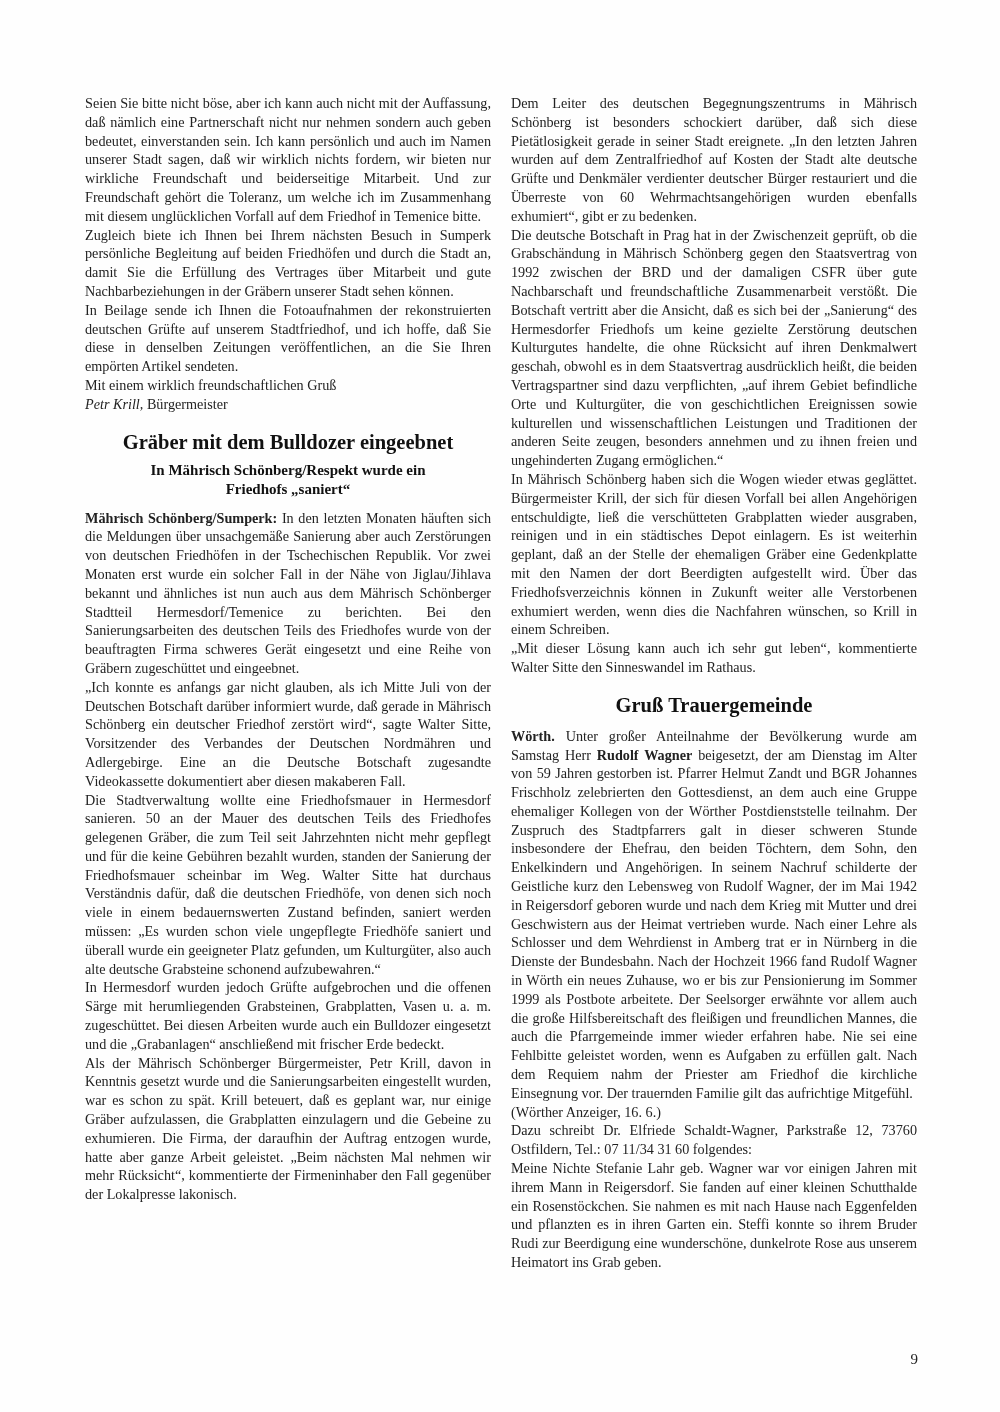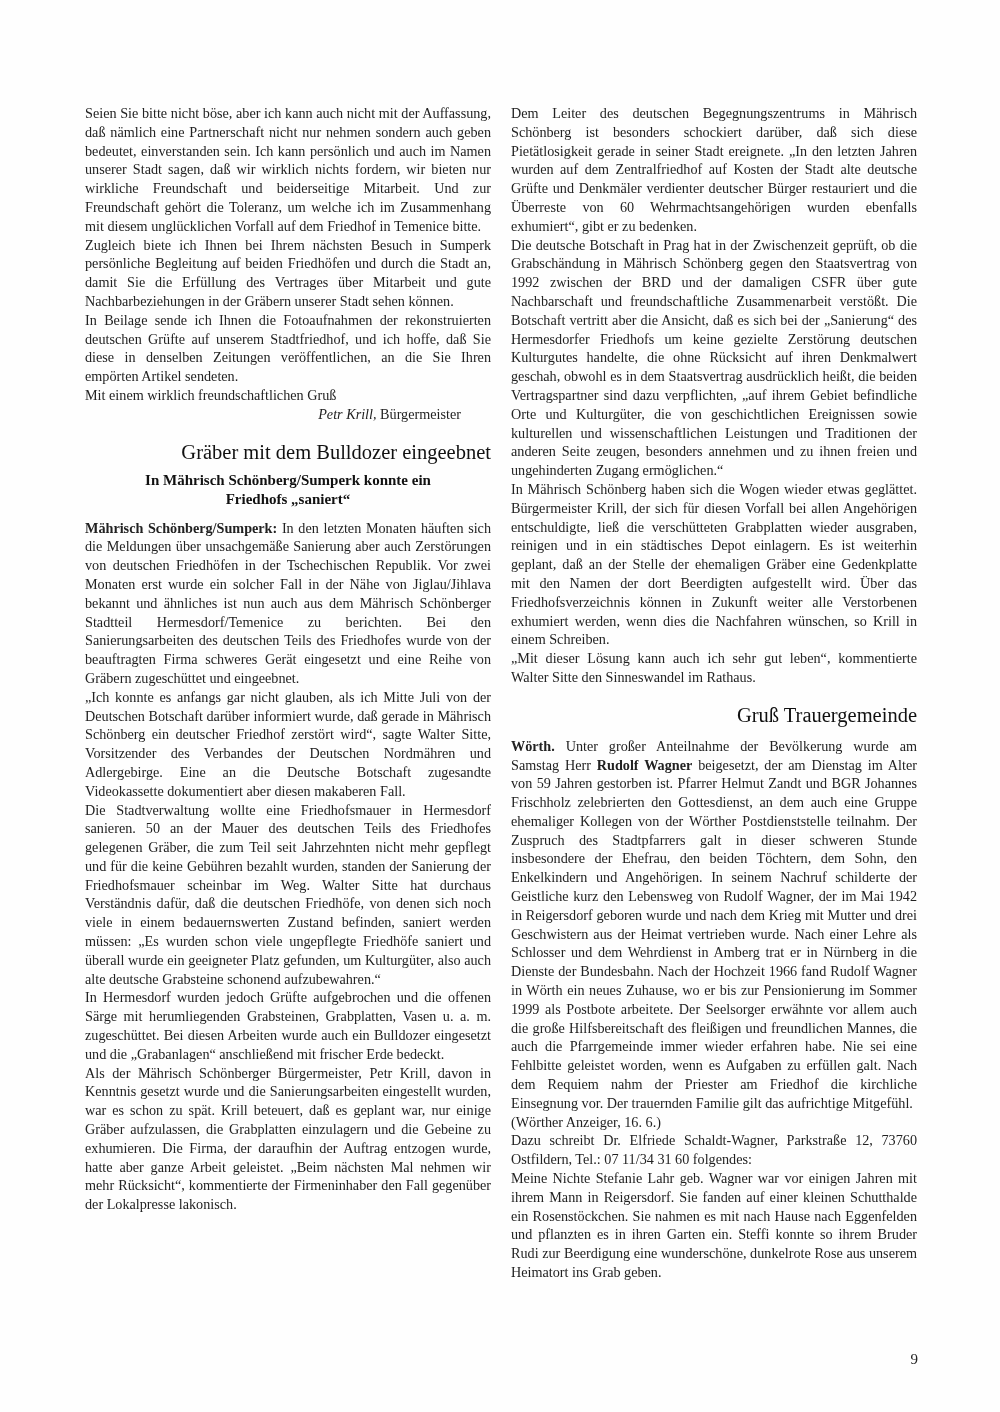--- a/index.html
+++ b/index.html
@@ -11,49 +11,49 @@
   }
   .page {
     position: relative;
     width: 1000px;
     height: 1412px;
     background: #fefefe;
     overflow: hidden;
   }
   .columns {
     position: absolute;
-    top: 104px;
+    top: 94px;
     left: 85px;
     width: 836px;
     display: flex;
     gap: 20px;
   }
   .col {
     width: 406px;
     font-size: 14.2px;
     line-height: 18.8px;
     text-align: justify;
     hyphens: auto;
     -webkit-hyphens: auto;
   }
   .para { margin: 0; }
   .lead { font-weight: bold; }
   .signature {
-    text-align: right;
+    text-align: left;
     padding-right: 30px;
   }
   .sig-name { font-style: italic; }
   .headline-block {
     margin: 16px 0 10px 0;
   }
   .article-title {
     font-size: 20.5px;
     line-height: 24px;
-    font-weight: normal;
-    text-align: right;
+    font-weight: bold;
+    text-align: center;
     color: #111111;
     margin-bottom: 7px;
   }
   .article-subtitle {
     font-size: 15px;
     line-height: 19px;
     font-weight: bold;
     text-align: center;
     color: #111111;
   }
@@ -74,21 +74,21 @@
     <div class="col">
       <p class="para">Seien Sie bitte nicht böse, aber ich kann auch nicht mit der Auffassung, daß nämlich eine Partnerschaft nicht nur nehmen sondern auch geben bedeutet, einverstanden sein. Ich kann persönlich und auch im Namen unserer Stadt sagen, daß wir wirklich nichts fordern, wir bieten nur wirkliche Freundschaft und beiderseitige Mitarbeit. Und zur Freundschaft gehört die Toleranz, um welche ich im Zusammenhang mit diesem unglücklichen Vorfall auf dem Friedhof in Temenice bitte.</p>
       <p class="para">Zugleich biete ich Ihnen bei Ihrem nächsten Besuch in Sumperk persönliche Begleitung auf beiden Friedhöfen und durch die Stadt an, damit Sie die Erfüllung des Vertrages über Mitarbeit und gute Nachbarbeziehungen in der Gräbern unserer Stadt sehen können.</p>
       <p class="para">In Beilage sende ich Ihnen die Fotoaufnahmen der rekonstruierten deutschen Grüfte auf unserem Stadtfriedhof, und ich hoffe, daß Sie diese in denselben Zeitungen veröffentlichen, an die Sie Ihren empörten Artikel sendeten.</p>
       <p class="para">Mit einem wirklich freundschaftlichen Gruß</p>
       <p class="para signature"><i class="sig-name">Petr Krill,</i><span> Bürgermeister</span></p>
 
       <div class="headline-block">
         <div class="article-title">Gräber mit dem Bulldozer eingeebnet</div>
         <div class="article-subtitle">
-          <span>In Mährisch Schönberg/Sumperk konnte ein</span><br>
+          <span>In Mährisch Schönberg/Respekt wurde ein</span><br>
           <span>Friedhofs „saniert“</span>
         </div>
       </div>
 
       <p class="para"><b class="lead">Mährisch Schönberg/Sumperk:</b><span> In den letzten Monaten häuften sich die Meldungen über unsachgemäße Sanierung aber auch Zerstörungen von deutschen Friedhöfen in der Tschechischen Republik. Vor zwei Monaten erst wurde ein solcher Fall in der Nähe von Jiglau/Jihlava bekannt und ähnliches ist nun auch aus dem Mährisch Schönberger Stadtteil Hermesdorf/Temenice zu berichten. Bei den Sanierungsarbeiten des deutschen Teils des Friedhofes wurde von der beauftragten Firma schweres Gerät eingesetzt und eine Reihe von Gräbern zugeschüttet und eingeebnet.</span></p>
       <p class="para">„Ich konnte es anfangs gar nicht glauben, als ich Mitte Juli von der Deutschen Botschaft darüber informiert wurde, daß gerade in Mährisch Schönberg ein deutscher Friedhof zerstört wird“, sagte Walter Sitte, Vorsitzender des Verbandes der Deutschen Nordmähren und Adlergebirge. Eine an die Deutsche Botschaft zugesandte Videokassette dokumentiert aber diesen makaberen Fall.</p>
       <p class="para">Die Stadtverwaltung wollte eine Friedhofsmauer in Hermesdorf sanieren. 50 an der Mauer des deutschen Teils des Friedhofes gelegenen Gräber, die zum Teil seit Jahrzehnten nicht mehr gepflegt und für die keine Gebühren bezahlt wurden, standen der Sanierung der Friedhofsmauer scheinbar im Weg. Walter Sitte hat durchaus Verständnis dafür, daß die deutschen Friedhöfe, von denen sich noch viele in einem bedauernswerten Zustand befinden, saniert werden müssen: „Es wurden schon viele ungepflegte Friedhöfe saniert und überall wurde ein geeigneter Platz gefunden, um Kulturgüter, also auch alte deutsche Grabsteine schonend aufzubewahren.“</p>
       <p class="para">In Hermesdorf wurden jedoch Grüfte aufgebrochen und die offenen Särge mit herumliegenden Grabsteinen, Grabplatten, Vasen u. a. m. zugeschüttet. Bei diesen Arbeiten wurde auch ein Bulldozer eingesetzt und die „Grabanlagen“ anschließend mit frischer Erde bedeckt.</p>
       <p class="para">Als der Mährisch Schönberger Bürgermeister, Petr Krill, davon in Kenntnis gesetzt wurde und die Sanierungsarbeiten eingestellt wurden, war es schon zu spät. Krill beteuert, daß es geplant war, nur einige Gräber aufzulassen, die Grabplatten einzulagern und die Gebeine zu exhumieren. Die Firma, der daraufhin der Auftrag entzogen wurde, hatte aber ganze Arbeit geleistet. „Beim nächsten Mal nehmen wir mehr Rücksicht“, kommentierte der Firmeninhaber den Fall gegenüber der Lokalpresse lakonisch.</p>
     </div>

